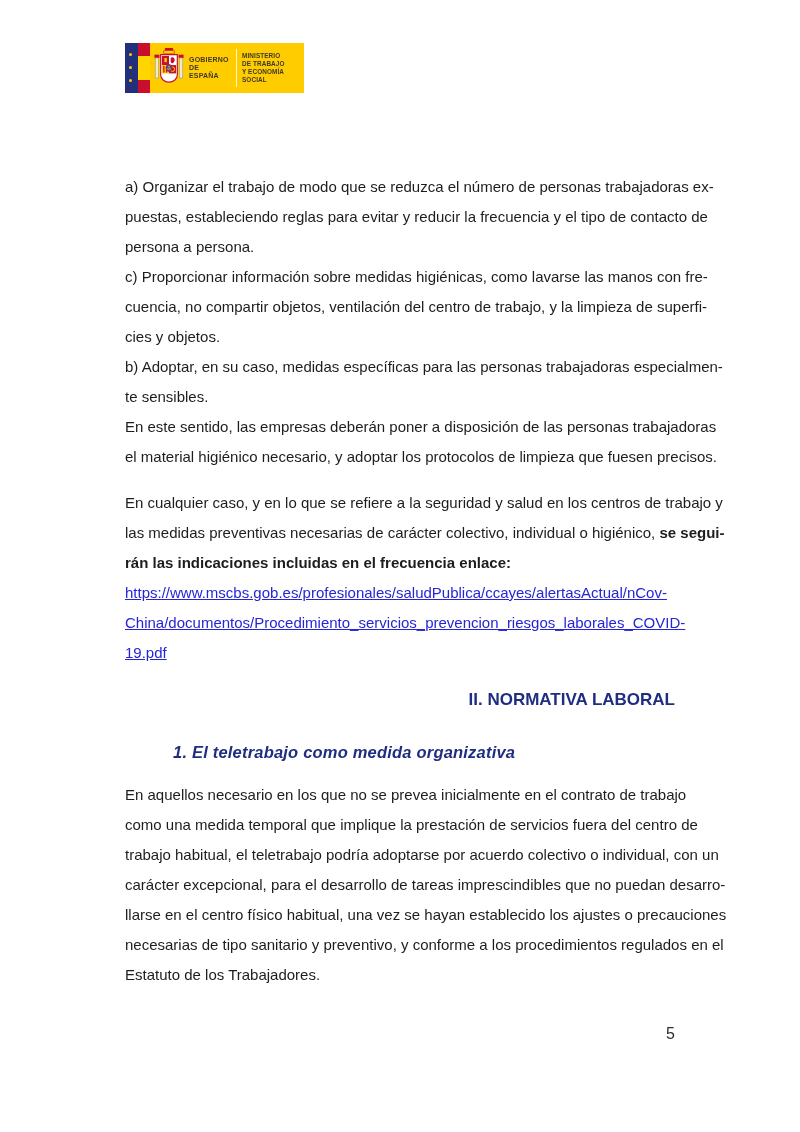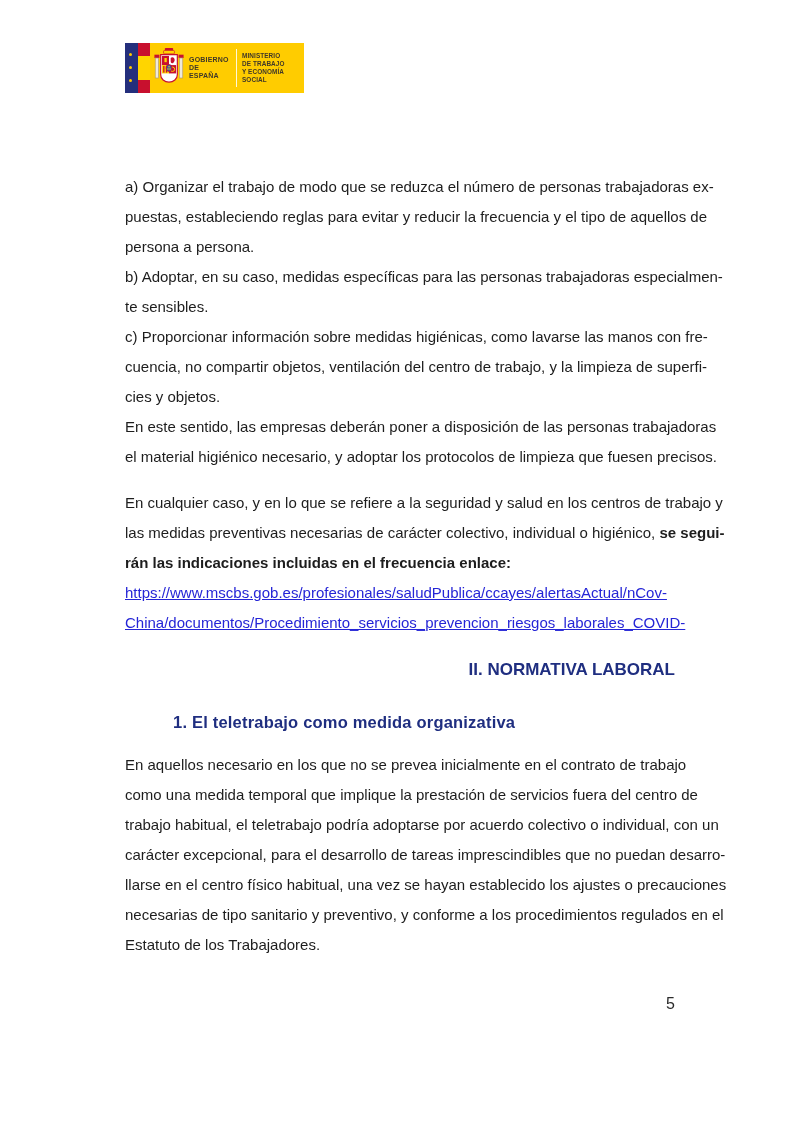--- a/index.html
+++ b/index.html
@@ -28,21 +28,21 @@
   .content { position:absolute; left:77px; right:77px; top:156px; color:#1D1D1D; }
   .para { font-size:15px; }
   .para .line { line-height:30px; height:30px; text-align:justify; text-align-last:justify; white-space:nowrap; }
   .para .line:last-child { text-align-last:left; }
   .para.gap-top { margin-top:16px; }
 
   .doc-link { display:block; color:#2525D6; font-weight:normal; font-size:15px; text-decoration:none; }
   .doc-link .line { line-height:30px; height:30px; text-decoration:underline; text-decoration-color:#2525D6; white-space:nowrap; }
 
   .heading { margin-top:20px; font-size:17px; line-height:24px; font-weight:bold; color:#1F2E80;text-align:right; }
-  .subheading { margin-top:28px; margin-left:48px; font-size:16.5px; line-height:24px; font-weight:bold; color:#1F2E80; letter-spacing:.2px; }
+  .subheading { margin-top:28px; margin-left:48px; font-size:16.5px; line-height:24px; font-weight:bold; color:#1F2E80; letter-spacing:.2px;font-style:italic; }
   .para.after-sub { margin-top:16px; }
 
   .page-number { margin-top:32px; text-align:right; font-size:16px; color:#2B2B2B; line-height:24px; }
 </style>
 </head>
 <body>
 
 <div class="page">
 
   <header class="gov-logo">
@@ -87,44 +87,45 @@
           <div class="line">MINISTERIO</div>
           <div class="line">DE TRABAJO</div>
           <div class="line">Y ECONOMÍA SOCIAL</div>
         </div>
     </div>
   </header>
 
   <main class="content">
     <div class="para">
         <div class="line">a) Organizar el trabajo de modo que se reduzca el número de personas trabajadoras ex-</div>
-        <div class="line">puestas, estableciendo reglas para evitar y reducir la frecuencia y el tipo de aquellos de</div>
+        <div class="line">puestas, estableciendo reglas para evitar y reducir la frecuencia y el tipo de contacto de</div>
         <div class="line">persona a persona.</div>
-      </div>
-    <div class="para">
-        <div class="line">b) Adoptar, en su caso, medidas específicas para las personas trabajadoras especialmen-</div>
-        <div class="line">te sensibles.</div>
       </div>
     <div class="para">
         <div class="line">c) Proporcionar información sobre medidas higiénicas, como lavarse las manos con fre-</div>
         <div class="line">cuencia, no compartir objetos, ventilación del centro de trabajo, y la limpieza de superfi-</div>
         <div class="line">cies y objetos.</div>
+      </div>
+    <div class="para">
+        <div class="line">b) Adoptar, en su caso, medidas específicas para las personas trabajadoras especialmen-</div>
+        <div class="line">te sensibles.</div>
       </div>
     <div class="para">
         <div class="line">En este sentido, las empresas deberán poner a disposición de las personas trabajadoras</div>
         <div class="line">el material higiénico necesario, y adoptar los protocolos de limpieza que fuesen precisos.</div>
       </div>
     <div class="para gap-top">
         <div class="line"><span>En cualquier caso, y en lo que se refiere a la seguridad y salud en los centros de trabajo y</span></div>
         <div class="line"><span>las medidas preventivas necesarias de carácter colectivo, individual o higiénico, </span><b>se segui-</b></div>
         <div class="line"><b>rán las indicaciones incluidas en el frecuencia enlace:</b></div>
       </div>
     <a class="doc-link" href="#">
         <div class="line">https://www.mscbs.gob.es/profesionales/saludPublica/ccayes/alertasActual/nCov-</div>
         <div class="line">China/documentos/Procedimiento_servicios_prevencion_riesgos_laborales_COVID-</div>
+        <div class="line">19.pdf</div>
       </a>
     <h2 class="heading">II. NORMATIVA LABORAL</h2>
     <h3 class="subheading">1. El teletrabajo como medida organizativa</h3>
     <div class="para after-sub">
         <div class="line">En aquellos necesario en los que no se prevea inicialmente en el contrato de trabajo</div>
         <div class="line">como una medida temporal que implique la prestación de servicios fuera del centro de</div>
         <div class="line">trabajo habitual, el teletrabajo podría adoptarse por acuerdo colectivo o individual, con un</div>
         <div class="line">carácter excepcional, para el desarrollo de tareas imprescindibles que no puedan desarro-</div>
         <div class="line">llarse en el centro físico habitual, una vez se hayan establecido los ajustes o precauciones</div>
         <div class="line">necesarias de tipo sanitario y preventivo, y conforme a los procedimientos regulados en el</div>

